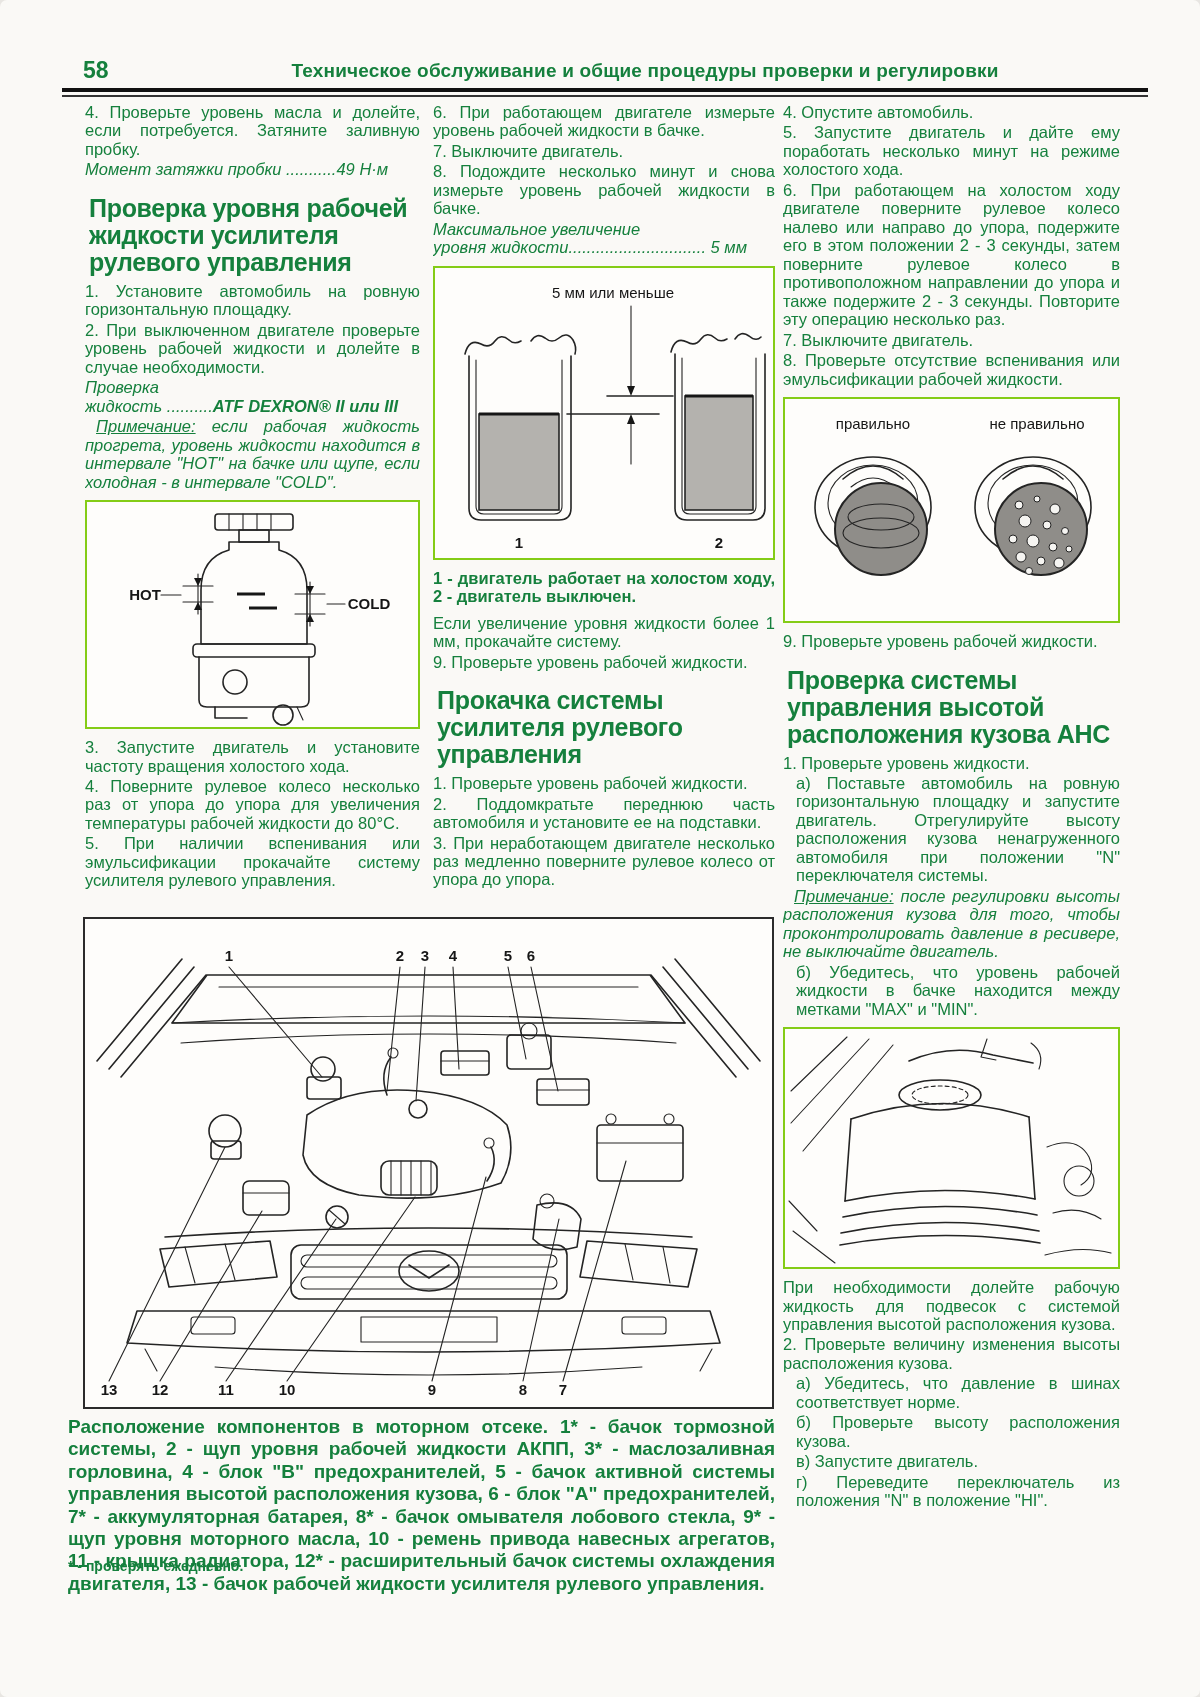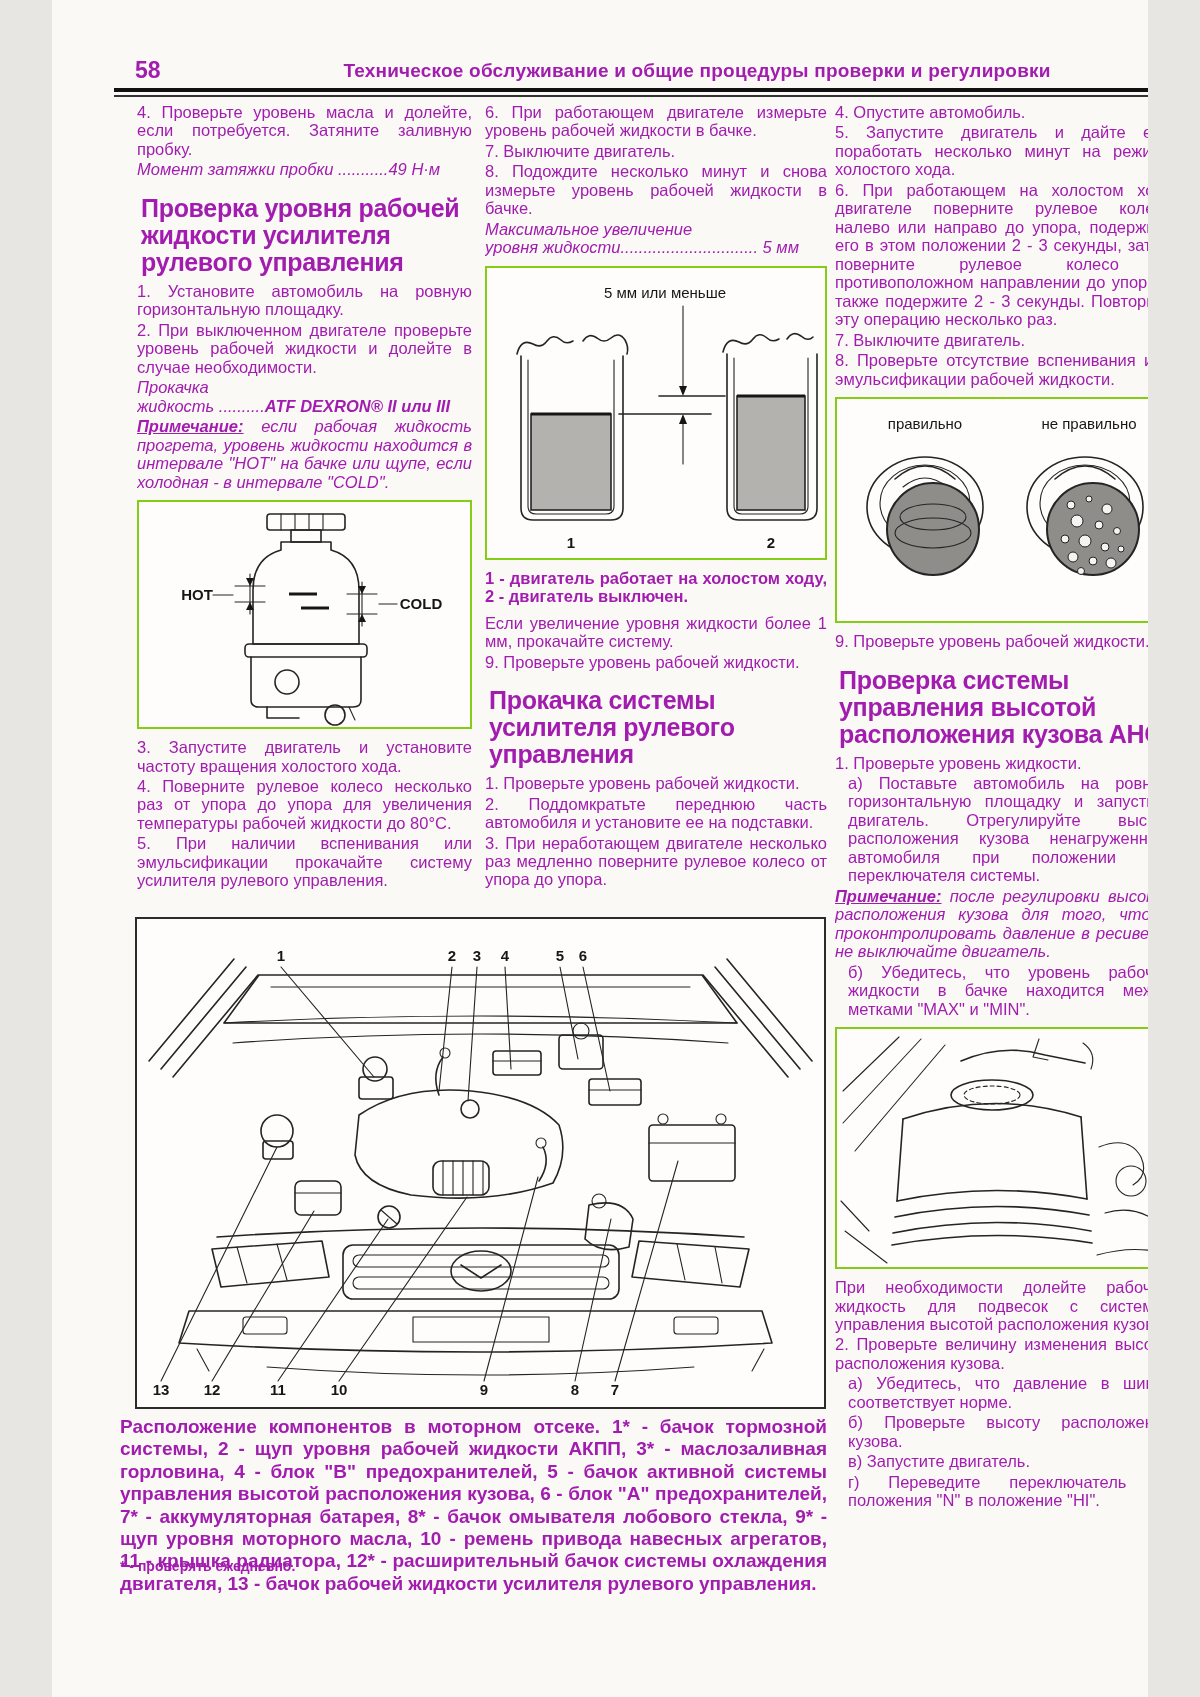--- a/index.html
+++ b/index.html
@@ -1,39 +1,39 @@
 <!DOCTYPE html>
 <html><head>
 <meta charset="utf-8">
 <style>
   html,body{margin:0;padding:0;background:#e8e6e2;}
   .page{
-    position:relative;width:1096px;height:1697px;margin:0 auto;
+    position:relative;width:1200px;height:1697px;margin:0 auto;
     background:#faf9f6;font-family:"Liberation Sans","DejaVu Sans",sans-serif;
-    color:#a21caf;overflow:hidden;
+    color:#15803d;overflow:hidden;border-radius:7px;
   }
   
   .hdr-num{position:absolute;left:83px;top:57px;font-size:23px;font-weight:bold;}
   .hdr-title{position:absolute;left:150px;top:60px;width:990px;text-align:center;
     font-size:19px;font-weight:bold;letter-spacing:.2px;}
   .rule-thick{position:absolute;left:62px;top:88px;width:1086px;height:4px;background:#111;}
   .rule-thin{position:absolute;left:62px;top:95px;width:1086px;height:2px;background:#333;}
   
   .col{position:absolute;top:103px;font-size:16.5px;line-height:1.12;text-align:justify;}
   .col1{left:85px;width:335px;height:812px;overflow:hidden;}
   .col2{left:433px;width:342px;height:812px;overflow:hidden;}
   .col3{left:783px;width:337px;height:1490px;overflow:hidden;}
   .para{margin:0 0 2px 0;}
   .sub{padding-left:13px;}
   .h2{font-size:25px;font-weight:bold;line-height:1.08;text-align:left;
     margin:16px 0 6px 4px;letter-spacing:-.3px;}
   .spec{font-style:italic;margin:2px 0;}
   .spec b{font-weight:bold;}
   .note{font-style:italic;margin:1px 0 2px 0;}
-  .note-label{text-decoration:underline;font-weight:bold;}
+  .note-label{text-decoration:underline;font-weight:normal;margin-left:11px;}
   .figure{border:2px solid #84cc16;background:#fefdfb;margin:9px 0;}
   .fig-caption{font-weight:bold;text-align:justify;margin:2px 0 8px 0;}
   svg{display:block;}
   svg text{font-family:"Liberation Sans","DejaVu Sans",sans-serif;fill:#161616;}
   .sketch{stroke:#242424;fill:none;stroke-width:1.6;stroke-linecap:round;stroke-linejoin:round;}
   .thin{stroke-width:1.1;}
   .thick{stroke-width:3;}
   .fluid{fill:#b4b2ae;stroke:#242424;stroke-width:1.6;}
   .disc{fill:#8f8d89;stroke:#242424;stroke-width:2;}
   .bubble{fill:#f5f4f1;stroke:#242424;stroke-width:1;}
@@ -56,21 +56,21 @@
   <div class="rule-thick"></div>
   <div class="rule-thin"></div>
 
   <div class="col col1">
     <p class="para">4. Проверьте уровень масла и долейте, если потребуется. Затяните заливную пробку.</p>
     <p class="spec">Момент затяжки пробки ...........49 Н·м</p>
     <div class="h2">Проверка уровня рабочей жидкости усилителя рулевого управления</div>
     <p class="para">1. Установите автомобиль на ровную горизонтальную площадку.</p>
     <p class="para">2. При выключенном двигателе проверьте уровень рабочей жидкости и долейте в случае необходимости.</p>
     <div class="spec">
-      <span>Прокачка</span><br>
+      <span>Проверка</span><br>
       <span>жидкость ..........</span><b>ATF DEXRON® II или III</b>
     </div>
     <p class="note"><span class="note-label">Примечание:</span><span> если рабочая жидкость прогрета, уровень жидкости находится в интервале "HOT" на бачке или щупе, если холодная - в интервале "COLD".</span></p>
 
     <div class="figure">
       <svg width="331" height="225" viewBox="0 0 331 225">
 
         <rect class="sketch" x="128" y="12" width="78" height="16" rx="3"></rect>
         <line class="sketch thin" x1="142" y1="12" x2="142" y2="28"></line>
         <line class="sketch thin" x1="156" y1="12" x2="156" y2="28"></line>

